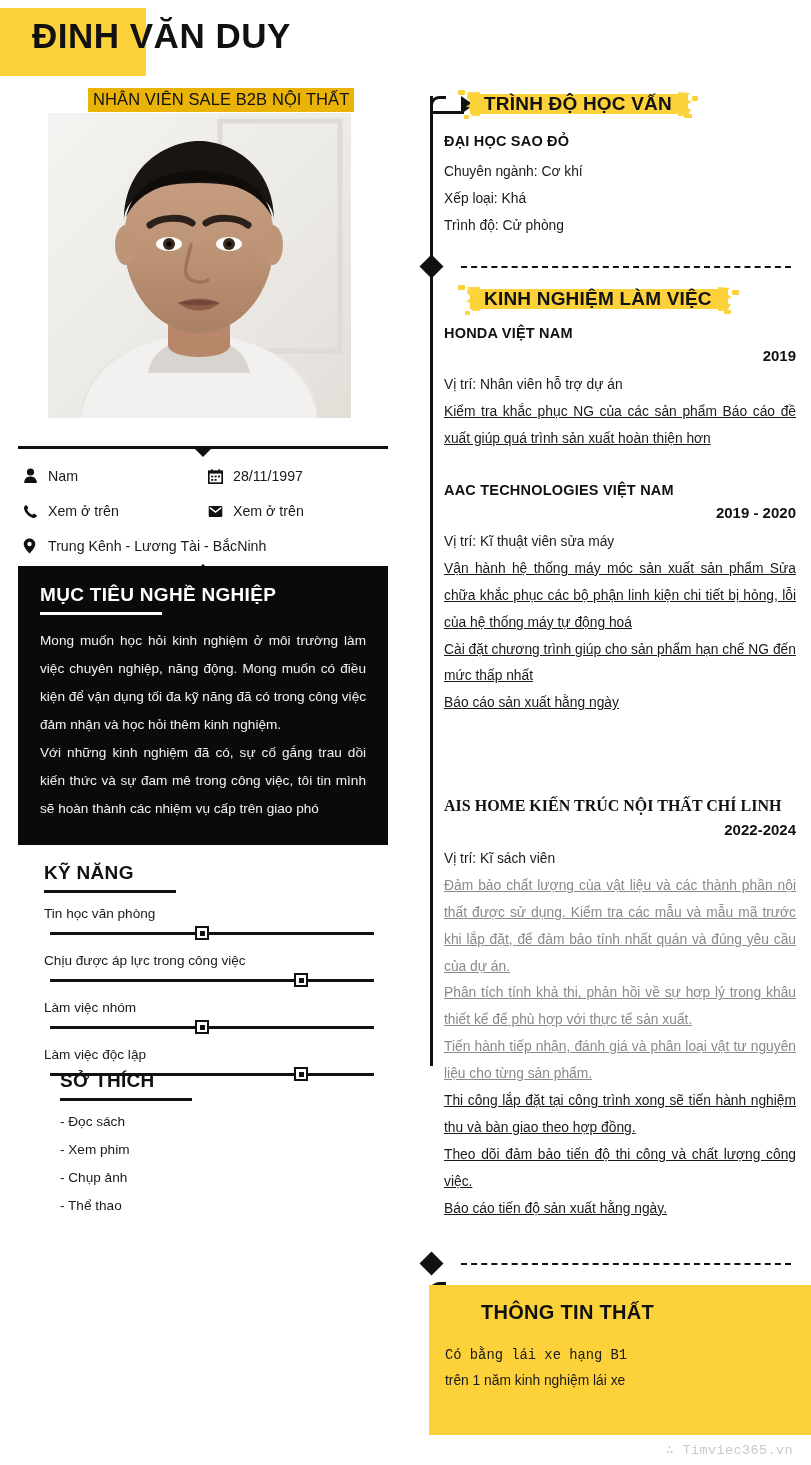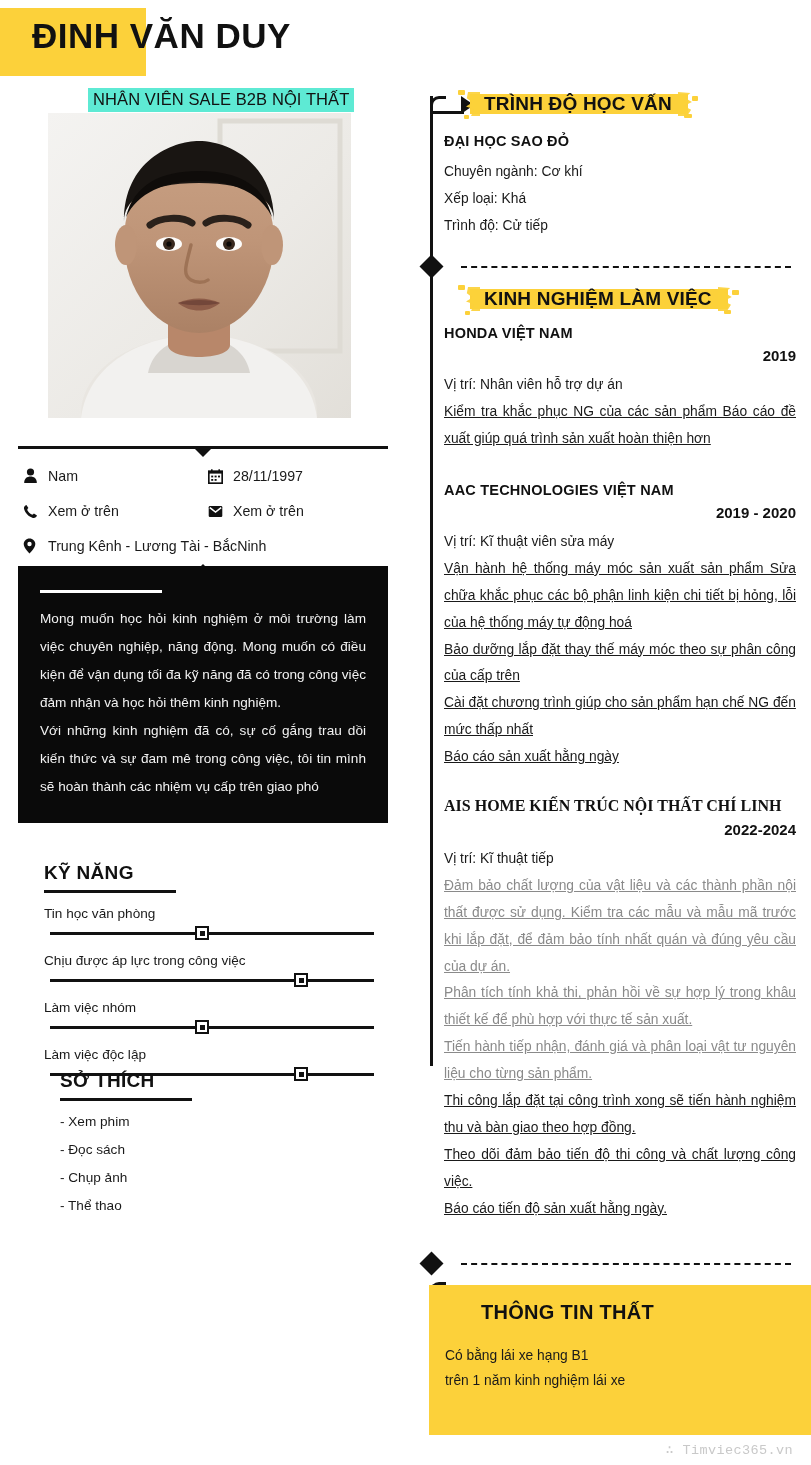--- a/index.html
+++ b/index.html
@@ -10,21 +10,21 @@
   }
 
   
   .name-banner { position:absolute; left:0; top:8px; width:146px; height:68px; background:#FCD13A; }
   .name-text {
     position:absolute; left:32px; top:18px; width:420px;
     font-size:35px; font-weight:bold; letter-spacing:.5px; color:#111; line-height:1;
   }
   .job-title {
     position:absolute; left:88px; top:88px;
-    background:#5eead4; color:#111; font-size:16.5px; font-weight:500;
+    background:#eab308; color:#111; font-size:16.5px; font-weight:500;
     padding:2px 5px 3px 5px; letter-spacing:.1px; white-space:nowrap;
   }
 
   
   .photo { position:absolute; left:48px; top:113px; width:303px; height:305px; overflow:hidden; background:#efeeec; }
   .photo svg { display:block; width:100%; height:100%; }
 
   
   .contact { position:absolute; left:18px; top:446px; width:370px; }
   .contact .rule { height:2.5px; background:#111; width:100%; }
@@ -210,20 +210,21 @@
         </span>
         <span class="txt">Trung Kênh - Lương Tài - BắcNinh</span>
       </div>
     </div>
   </div>
   <div class="rule"></div>
   <div class="tri up"></div>
 </div>
 
 <div class="objective">
+  <div class="obj-title">MỤC TIÊU NGHỀ NGHIỆP</div>
   <div class="obj-underline"></div>
   <div class="obj-p">Mong muốn học hỏi kinh nghiệm ở môi trường làm việc chuyên nghiệp, năng động. Mong muốn có điều kiện để vận dụng tối đa kỹ năng đã có trong công việc đảm nhận và học hỏi thêm kinh nghiệm.</div>
   <div class="obj-p">Với những kinh nghiệm đã có, sự cố gắng trau dồi kiến thức và sự đam mê trong công việc, tôi tin mình sẽ hoàn thành các nhiệm vụ cấp trên giao phó</div>
 </div>
 
 <div class="skills">
   <div class="lsec-title">KỸ NĂNG</div>
   <div class="lsec-underline"></div>
 
   <div class="skill">
@@ -260,22 +261,22 @@
       <div class="knob" id="k3" style="left: 78%;">
           <i></i>
         </div>
     </div>
   </div>
 </div>
 
 <div class="hobbies">
   <div class="lsec-title">SỞ THÍCH</div>
   <div class="lsec-underline"></div>
+  <div class="hobby">- Đọc sách</div>
   <div class="hobby">- Xem phim</div>
-  <div class="hobby">- Đọc sách</div>
   <div class="hobby">- Chụp ảnh</div>
   <div class="hobby">- Thể thao</div>
 </div>
 
 <div class="right">
   <div class="spine"></div>
 
   <div class="elbow" style="left:15px; top:96px;">
     <div class="corner"></div>
       <div class="h"></div>
@@ -288,21 +289,21 @@
     <div class="spk" style="left:-20px; top:22px; width:5px; height:4px;"></div>
     <div class="spk" style="right:-26px; top:3px; width:6px; height:5px;"></div>
     <div class="spk" style="right:-20px; top:21px; width:8px; height:4px;"></div>
     <div class="label">TRÌNH ĐỘ HỌC VẤN</div>
   </div>
 
   <div class="rbody" style="top:133px;">
     <div class="org">ĐẠI HỌC SAO ĐỎ</div>
     <div class="kv" style="margin-top:10px;">Chuyên ngành:   Cơ khí</div>
     <div class="kv">Xếp loại: Khá</div>
-    <div class="kv">Trình độ: Cử tiếp</div>
+    <div class="kv">Trình độ: Cử phòng</div>
   </div>
 
   <div class="diamond" style="left:8px; top:258px;"></div>
   <div class="dashes" style="left:46px; top:266px; width:330px;"></div>
 
   <div class="rhead" style="left:69px; top:288px;">
     <div class="swatch"></div>
     <div class="spk" style="left:-26px; top:-3px; width:7px; height:5px;"></div>
     <div class="spk" style="left:-19px; top:23px; width:5px; height:4px;"></div>
     <div class="spk" style="right:-27px; top:2px; width:7px; height:5px;"></div>
@@ -315,45 +316,44 @@
     <div class="years">2019</div>
     <div class="kv" style="margin-top:8px;">Vị trí: Nhân viên hỗ trợ dự án</div>
     <div class="line-txt just">Kiểm tra khắc phục NG của các sản phẩm Báo cáo đề xuất giúp quá trình sản xuất hoàn thiện hơn</div>
   </div>
 
   <div class="rbody" style="top:482px;">
     <div class="org">AAC TECHNOLOGIES VIỆT NAM</div>
     <div class="years">2019 - 2020</div>
     <div class="kv" style="margin-top:8px;">Vị trí: Kĩ thuật viên sửa máy</div>
     <div class="line-txt just">Vận hành hệ thống máy móc sản xuất sản phẩm Sửa chữa khắc phục các bộ phận linh kiện chi tiết bị hỏng, lỗi của hệ thống máy tự động hoá</div>
-    <div class="line-txt just"> Bảo dưỡng lắp đặt thay thế máy móc theo sự phân công của cấp trên</div>
     <div class="line-txt">Cài đặt chương trình giúp cho sản phẩm hạn chế NG đến mức thấp nhất</div>
     <div class="line-txt">Báo cáo sản xuất hằng ngày</div>
   </div>
 
   <div class="rbody" style="top:797px;">
     <div class="org serif">AIS HOME KIẾN TRÚC NỘI THẤT CHÍ LINH</div>
     <div class="years">2022-2024</div>
-    <div class="kv" style="margin-top:8px;">Vị trí: Kĩ thuật tiếp</div>
+    <div class="kv" style="margin-top:8px;">Vị trí: Kĩ sách viên</div>
     <div class="line-txt just grey">Đảm bảo chất lượng của vật liệu và các thành phần nội thất được sử dụng. Kiểm tra các mẫu và mẫu mã trước khi lắp đặt, để đảm bảo tính nhất quán và đúng yêu cầu của dự án.</div>
     <div class="line-txt just grey">Phân tích tính khả thi, phản hồi về sự hợp lý trong khâu thiết kế để phù hợp với thực tế sản xuất.</div>
     <div class="line-txt just grey">Tiến hành tiếp nhận, đánh giá và phân loại vật tư nguyên liệu cho từng sản phẩm.</div>
     <div class="line-txt just">Thi công lắp đặt tại công trình xong sẽ tiến hành nghiệm thu và bàn giao theo hợp đồng.</div>
     <div class="line-txt just">Theo dõi đảm bảo tiến độ thi công và chất lượng công việc.</div>
     <div class="line-txt">Báo cáo tiến độ sản xuất hằng ngày.</div>
   </div>
 
   <div class="diamond" style="left:8px; top:1255px;"></div>
   <div class="dashes" style="left:46px; top:1263px; width:330px;"></div>
 
   <div class="elbow" style="left:15px; top:1282px;">
     <div class="corner"></div>
       <div class="h"></div>
   </div>
   <div class="arrowhead" style="left:46px; top:1297px;"></div>
 </div>
 
 <div class="footer-block"></div>
 <div class="footer-title">THÔNG TIN THẤT</div>
-<div class="footer-line" style="top:1348px;">Có bằng lái xe hạng B1</div>
+<div class="footer-line" style="top:1348px;font-family:Liberation Mono, monospace;">Có bằng lái xe hạng B1</div>
 <div class="footer-line" style="top:1373px;">trên 1 năm kinh nghiệm lái xe</div>
 
 <div class="watermark">∴ Timviec365.vn</div>
 
 </body></html>

